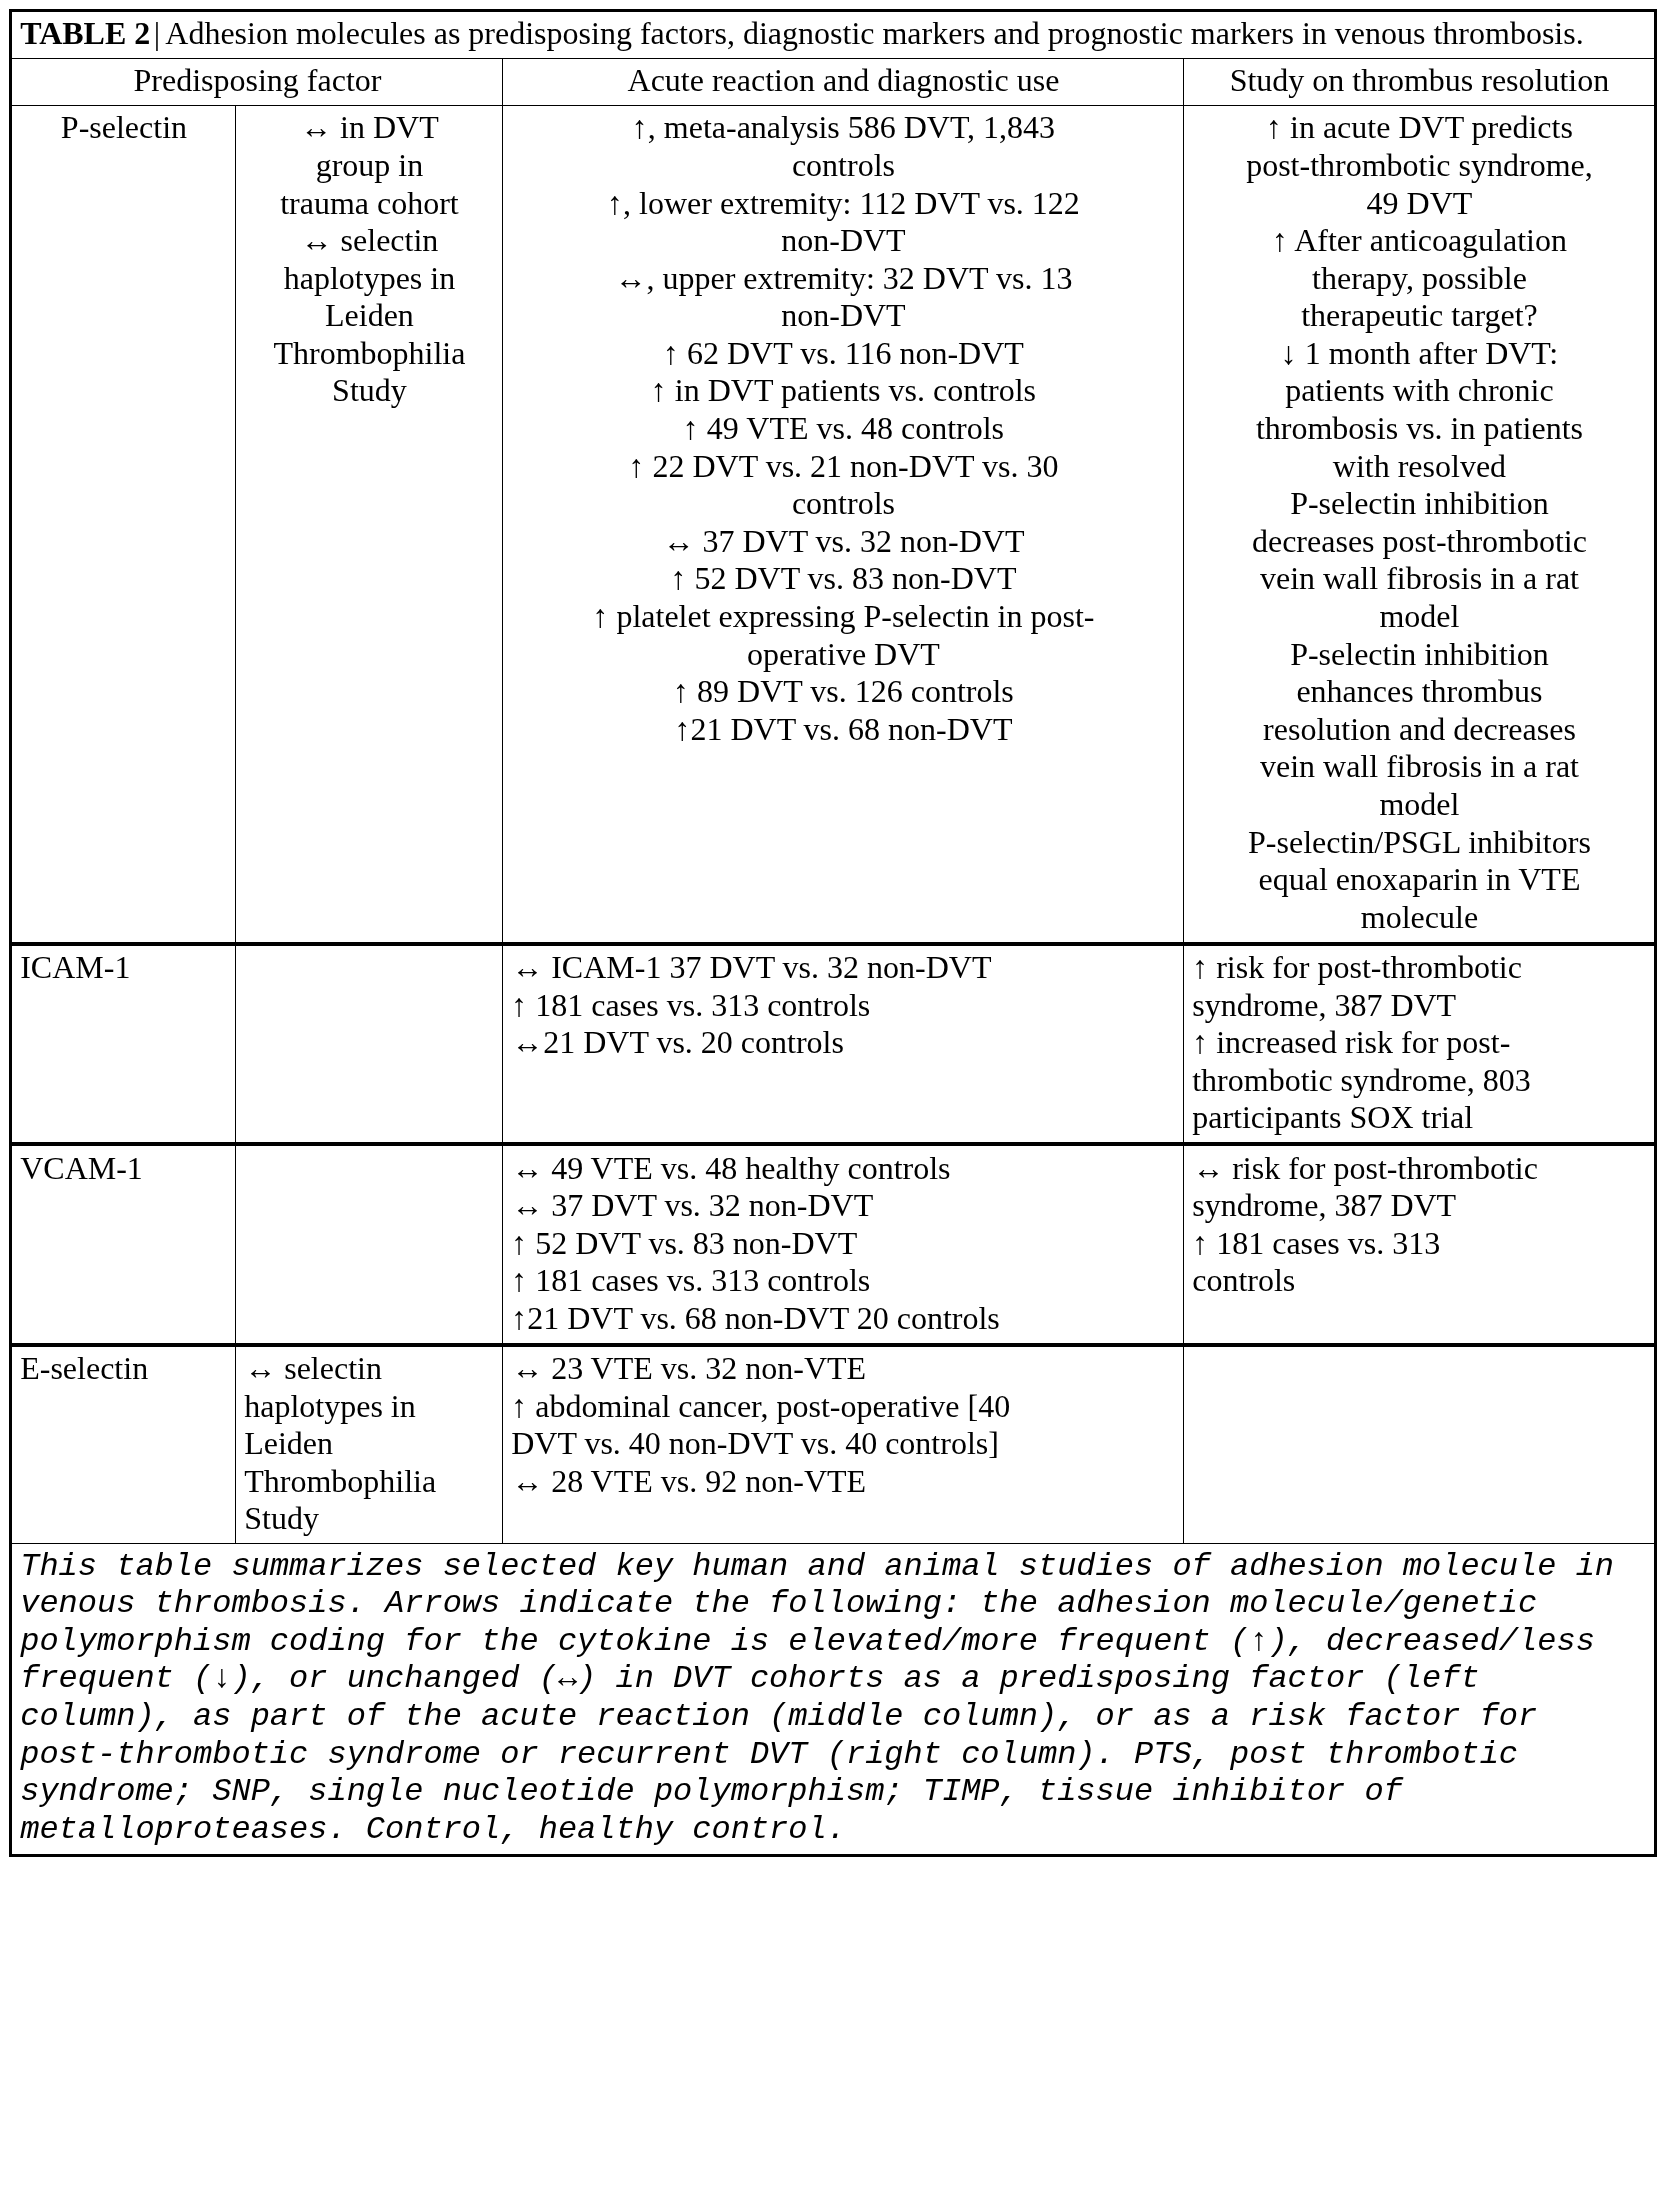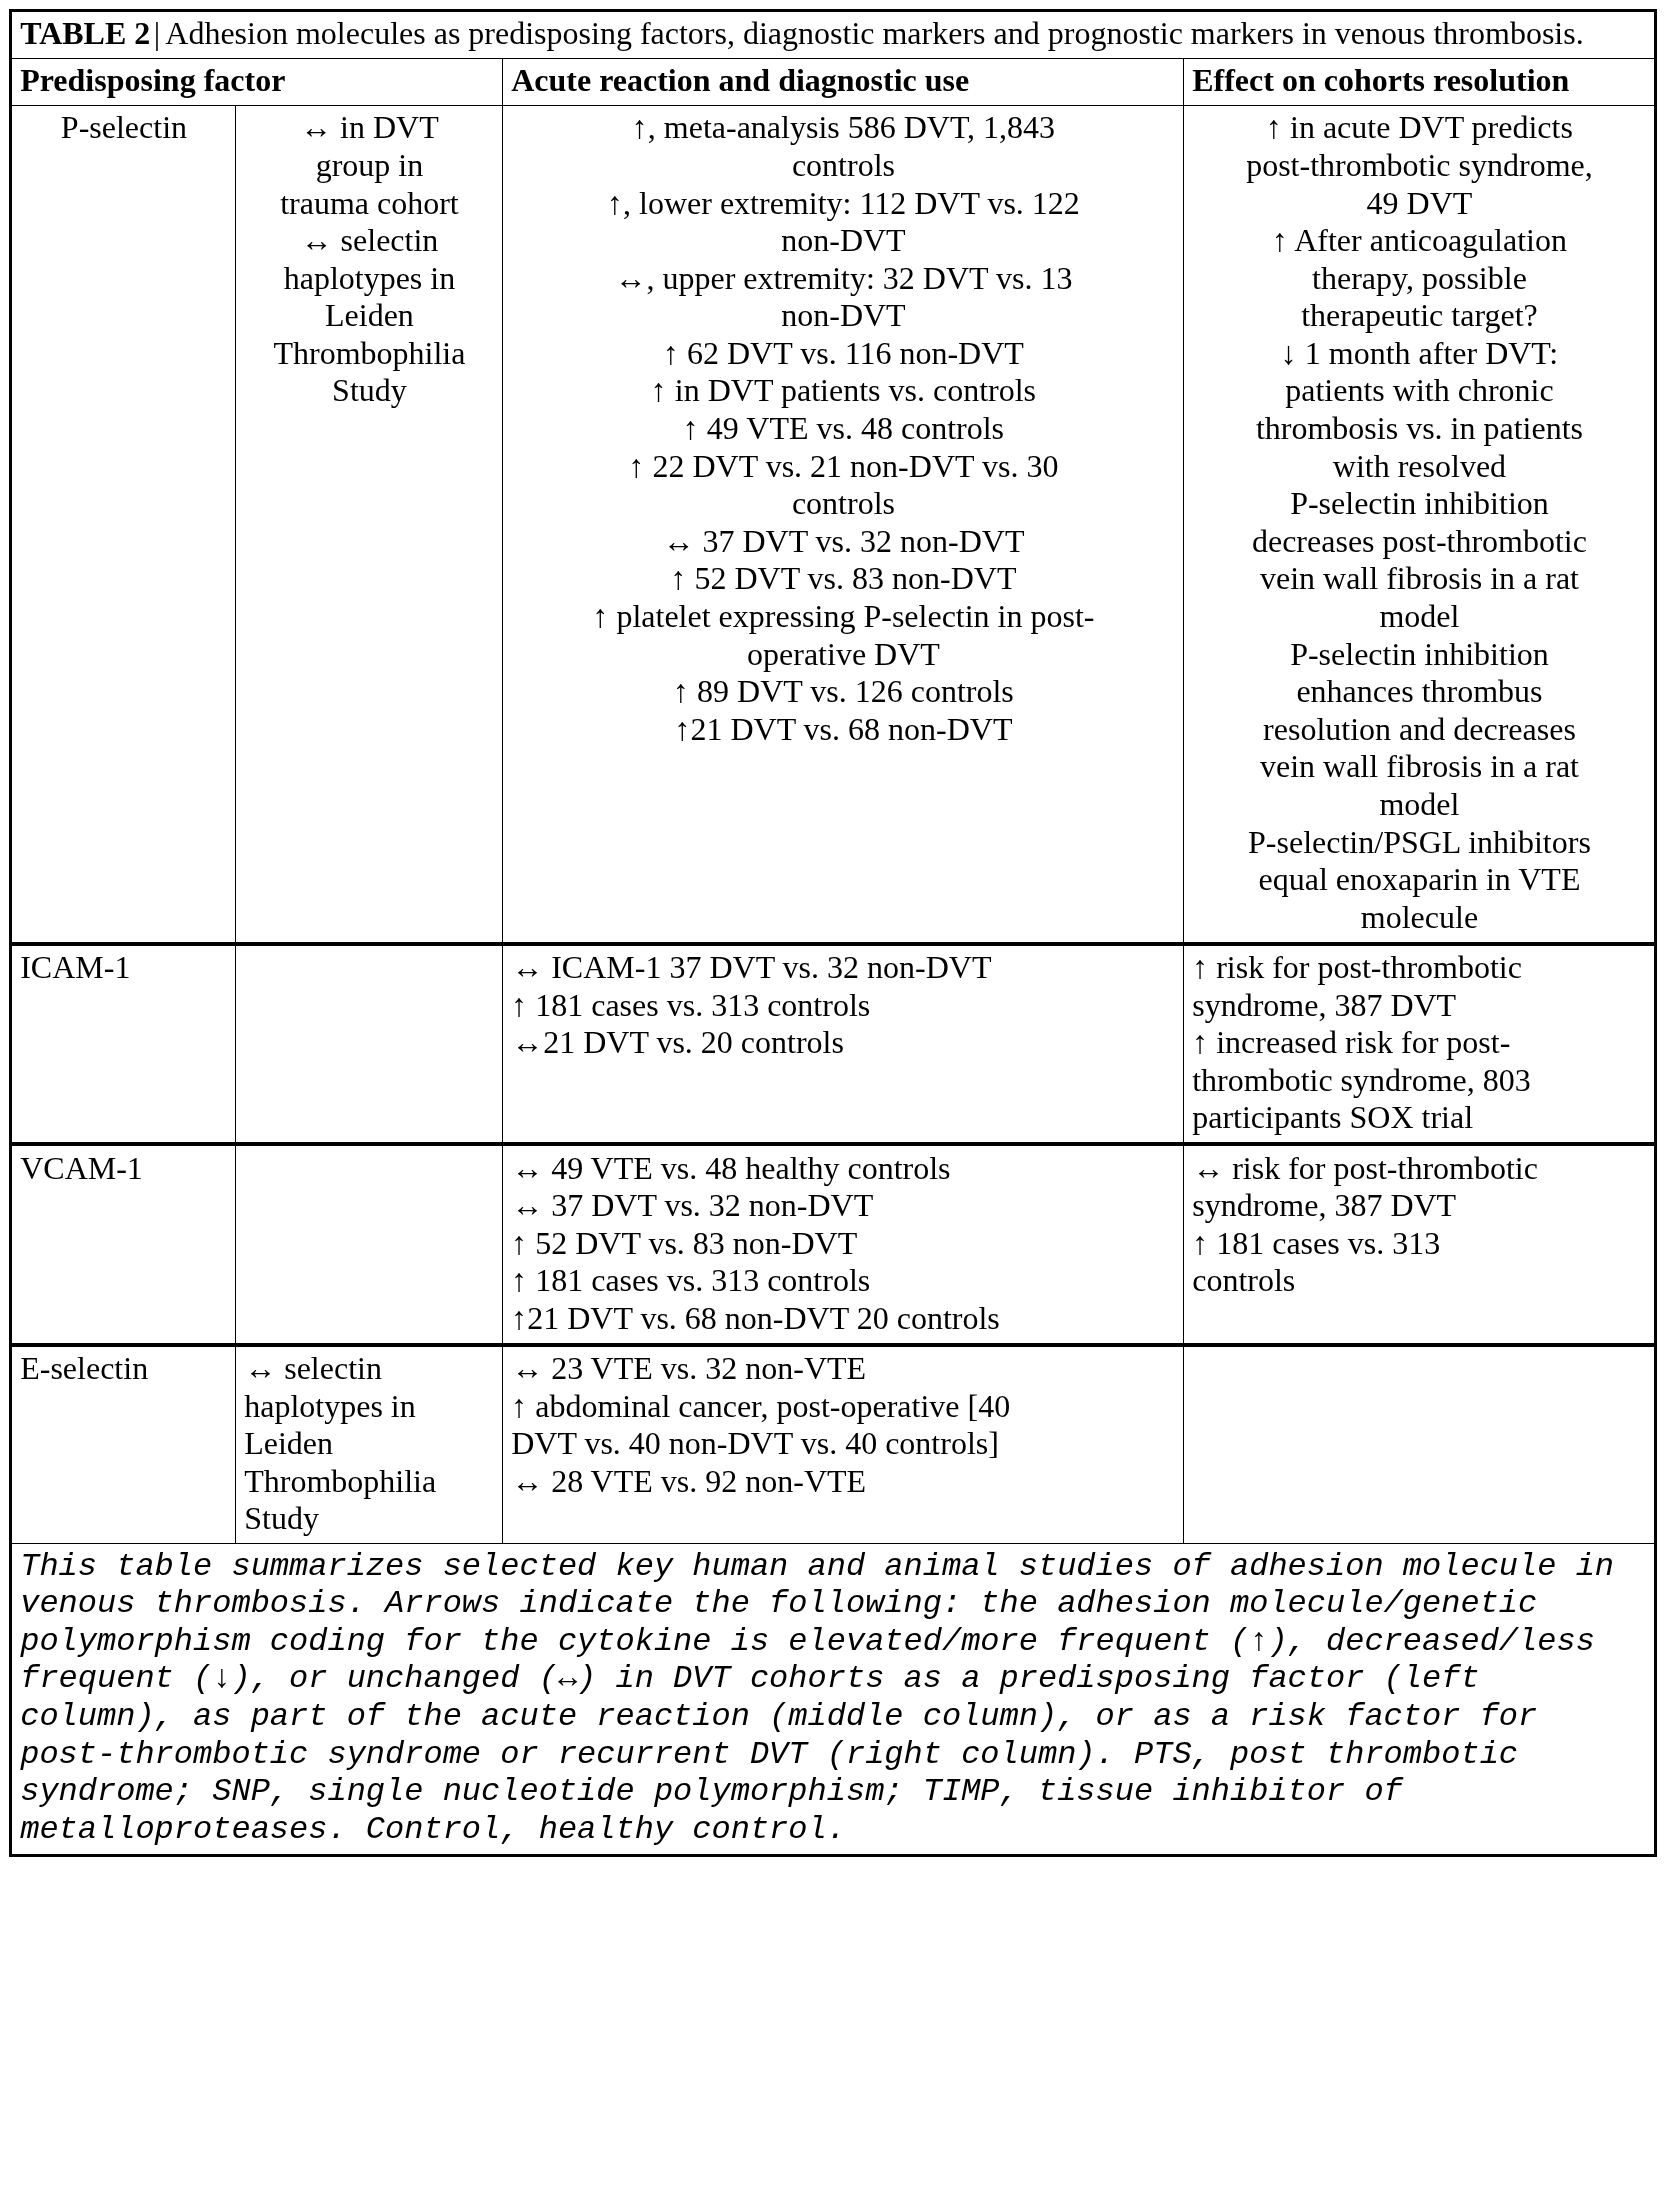--- a/index.html
+++ b/index.html
@@ -44,22 +44,22 @@
   .caption-label {
     font-weight: bold;
   }
   .caption-bar {
     display: inline-block;
     padding: 0 5.2px 0 3.4px;
     font-weight: normal;
   }
   
   td.colhead {
-    font-weight: bold;
-    text-align: left;
+    font-weight: normal;
+    text-align: center;
     font-size: 34px;
     line-height: 1.18;
     padding: 3.4px 5.2px 6.9px 5.2px;
     border-bottom: 4.3px solid #000;
     border-top: none;
     margin-top: 8px;
   }
   td.colhead.first { border-left: none; }
   td.colhead.last  { border-right: none; }
 
@@ -102,21 +102,21 @@
 
       <tr>
         <td class="caption-cell" colspan="4">
           <span class="caption-label">TABLE 2</span><span class="caption-bar">|</span><span>Adhesion molecules as predisposing factors, diagnostic markers and prognostic markers in venous thrombosis.</span>
         </td>
       </tr>
 
       <tr>
         <td class="colhead first" colspan="2">Predisposing factor</td>
         <td class="colhead">Acute reaction and diagnostic use</td>
-        <td class="colhead last">Effect on cohorts resolution</td>
+        <td class="colhead last">Study on thrombus resolution</td>
       </tr>
 
       <tr class="firstbody">
         <td class="bodycell edgeL">P-selectin</td>
         <td class="bodycell">
           <div class="lines">
             <div>↔ in DVT</div>
             <div>group in</div>
             <div>trauma cohort</div>
             <div>↔ selectin</div>

